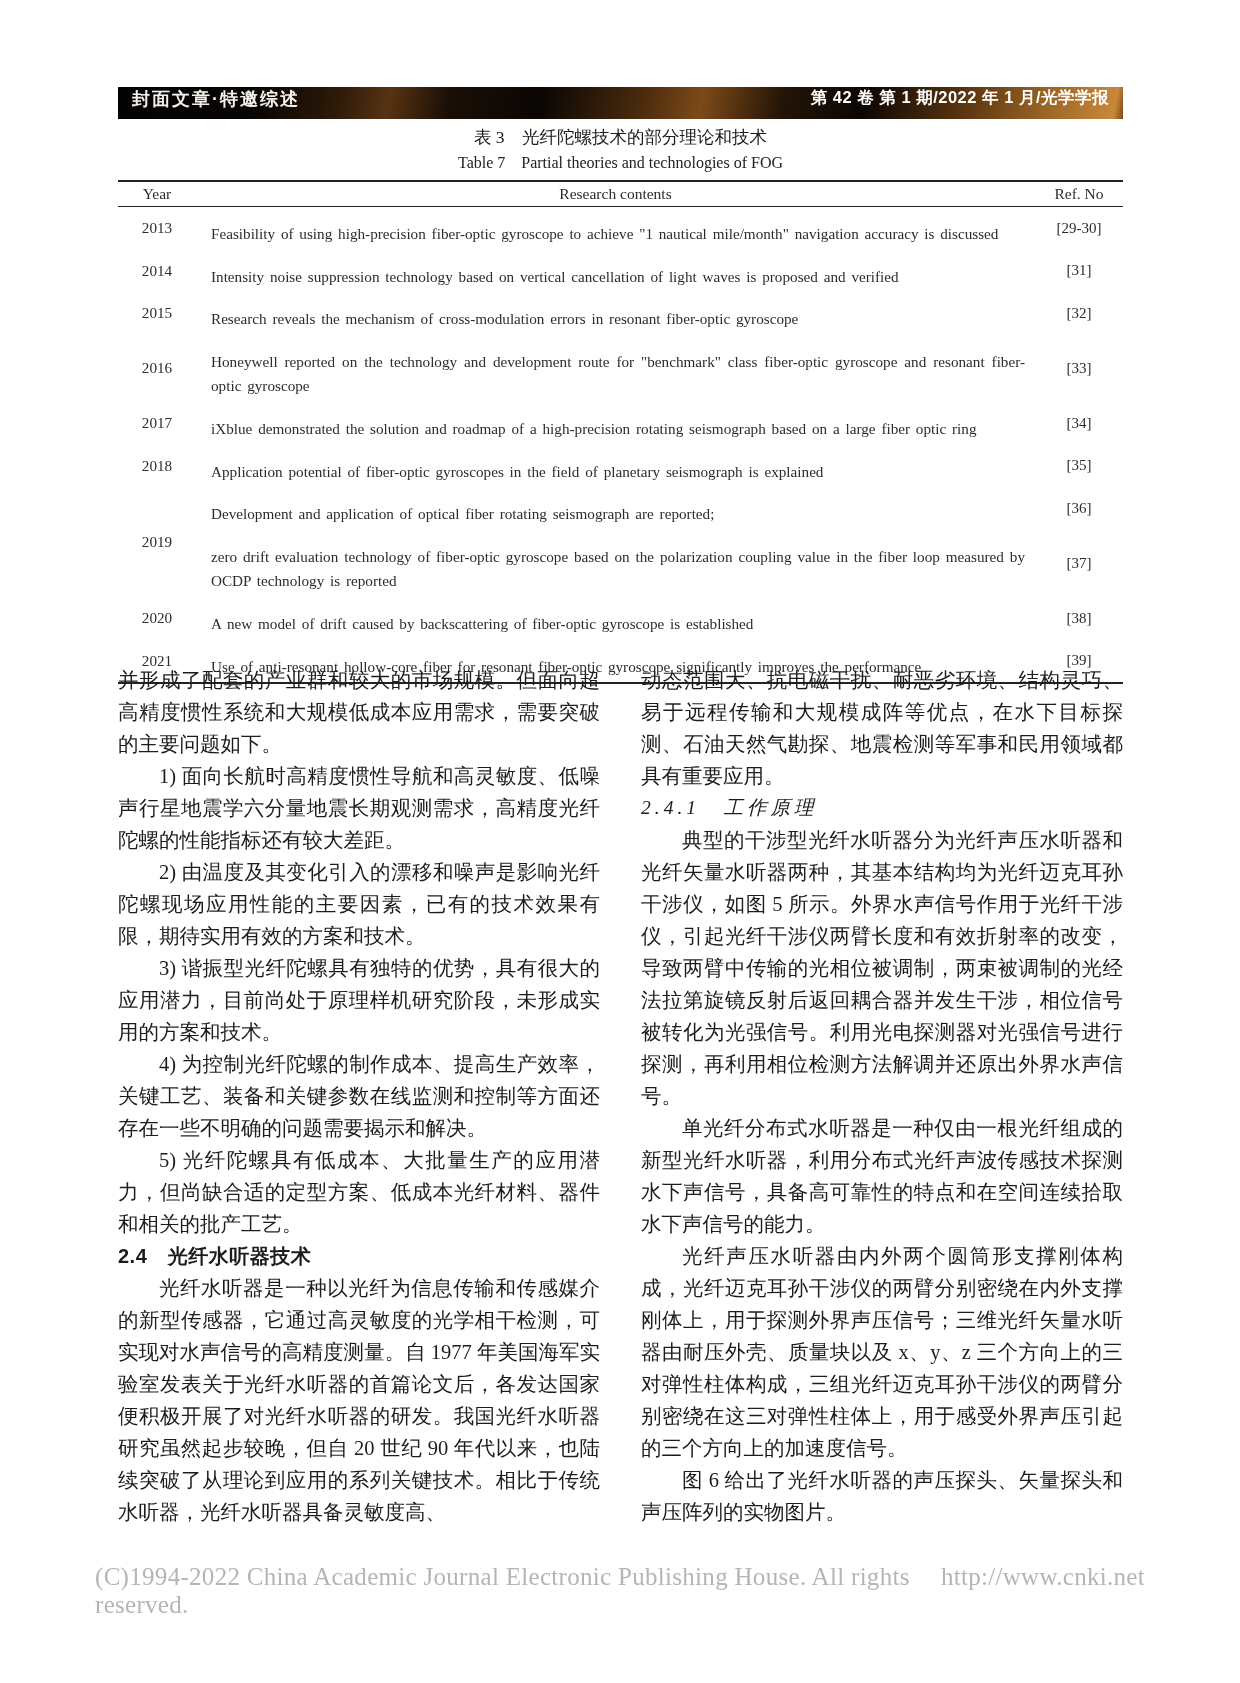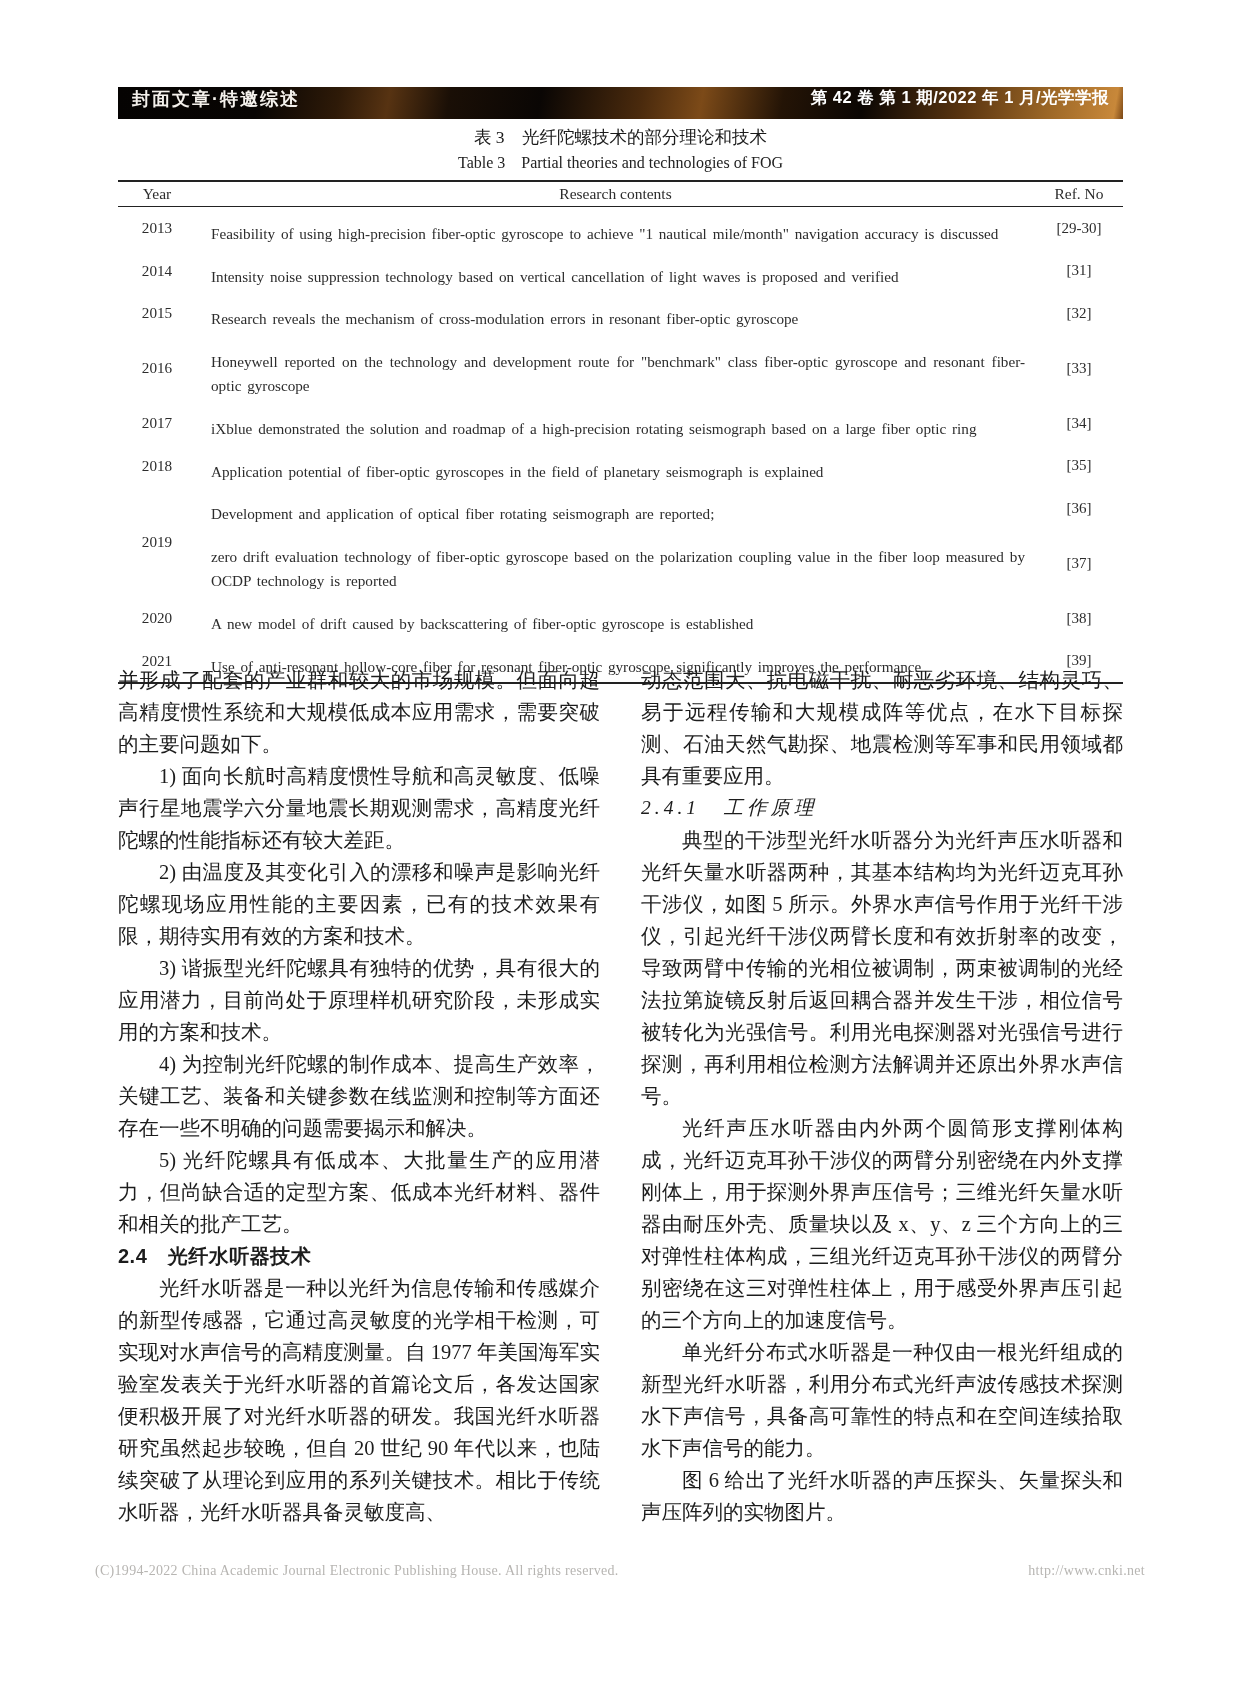--- a/index.html
+++ b/index.html
@@ -63,40 +63,40 @@
     font-size:20px; text-align:left; letter-spacing:0.5px;
   }
   .col .h3 {
     font-style:italic; font-size:19.5px; text-align:left; letter-spacing:4px;
   }
 
   
   .footer {
     position:absolute; left:95px; top:1563px; width:1050px;
     display:flex; justify-content:space-between;
-    font-size:14px; color:#b7b5b2; letter-spacing:0.3px;
+    font-size:25px; color:#b7b5b2; letter-spacing:0.3px;
   }
   .pageno {
     position:absolute; top:1589px; left:0; width:100%;
     text-align:center; font-size:14.5px; color:#3e3e3e;
   }
 </style>
 </head>
 <body>
 
 <div class="page">
 
   <div class="band">
     <span class="band-left">封面文章·特邀综述</span>
     <span class="band-right">第 42 卷 第 1 期/2022 年 1 月/光学学报</span>
   </div>
 
   <div class="table-sec">
     <div class="t-zh">表 3　光纤陀螺技术的部分理论和技术</div>
-    <div class="t-en">Table 3　Partial theories and technologies of FOG</div>
+    <div class="t-en">Table 7　Partial theories and technologies of FOG</div>
     <table class="fog">
       <thead>
         <tr>
           <th class="c-year">Year</th>
           <th class="c-content">Research contents</th>
           <th class="c-ref">Ref. No</th>
         </tr>
       </thead>
       <tbody>
           <tr>
@@ -160,22 +160,22 @@
         <p class="ind">3) 谐振型光纤陀螺具有独特的优势，具有很大的应用潜力，目前尚处于原理样机研究阶段，未形成实用的方案和技术。</p>
         <p class="ind">4) 为控制光纤陀螺的制作成本、提高生产效率，关键工艺、装备和关键参数在线监测和控制等方面还存在一些不明确的问题需要揭示和解决。</p>
         <p class="ind">5) 光纤陀螺具有低成本、大批量生产的应用潜力，但尚缺合适的定型方案、低成本光纤材料、器件和相关的批产工艺。</p>
         <div class="h2">2.4　光纤水听器技术</div>
         <p class="ind">光纤水听器是一种以光纤为信息传输和传感媒介的新型传感器，它通过高灵敏度的光学相干检测，可实现对水声信号的高精度测量。自 1977 年美国海军实验室发表关于光纤水听器的首篇论文后，各发达国家便积极开展了对光纤水听器的研发。我国光纤水听器研究虽然起步较晚，但自 20 世纪 90 年代以来，也陆续突破了从理论到应用的系列关键技术。相比于传统水听器，光纤水听器具备灵敏度高、</p>
       </div>
     <div class="col">
         <p class="">动态范围大、抗电磁干扰、耐恶劣环境、结构灵巧、易于远程传输和大规模成阵等优点，在水下目标探测、石油天然气勘探、地震检测等军事和民用领域都具有重要应用。</p>
         <div class="h3">2.4.1　工作原理</div>
         <p class="ind">典型的干涉型光纤水听器分为光纤声压水听器和光纤矢量水听器两种，其基本结构均为光纤迈克耳孙干涉仪，如图 5 所示。外界水声信号作用于光纤干涉仪，引起光纤干涉仪两臂长度和有效折射率的改变，导致两臂中传输的光相位被调制，两束被调制的光经法拉第旋镜反射后返回耦合器并发生干涉，相位信号被转化为光强信号。利用光电探测器对光强信号进行探测，再利用相位检测方法解调并还原出外界水声信号。</p>
+        <p class="ind">单光纤分布式水听器是一种仅由一根光纤组成的新型光纤水听器，利用分布式光纤声波传感技术探测水下声信号，具备高可靠性的特点和在空间连续拾取水下声信号的能力。</p>
         <p class="ind">光纤声压水听器由内外两个圆筒形支撑刚体构成，光纤迈克耳孙干涉仪的两臂分别密绕在内外支撑刚体上，用于探测外界声压信号；三维光纤矢量水听器由耐压外壳、质量块以及 x、y、z 三个方向上的三对弹性柱体构成，三组光纤迈克耳孙干涉仪的两臂分别密绕在这三对弹性柱体上，用于感受外界声压引起的三个方向上的加速度信号。</p>
-        <p class="ind">单光纤分布式水听器是一种仅由一根光纤组成的新型光纤水听器，利用分布式光纤声波传感技术探测水下声信号，具备高可靠性的特点和在空间连续拾取水下声信号的能力。</p>
         <p class="ind">图 6 给出了光纤水听器的声压探头、矢量探头和声压阵列的实物图片。</p>
       </div>
   </div>
 
   <div class="footer">
     <span>(C)1994-2022 China Academic Journal Electronic Publishing House. All rights reserved.</span>
     <span>http://www.cnki.net</span>
   </div>
 
 </div>

